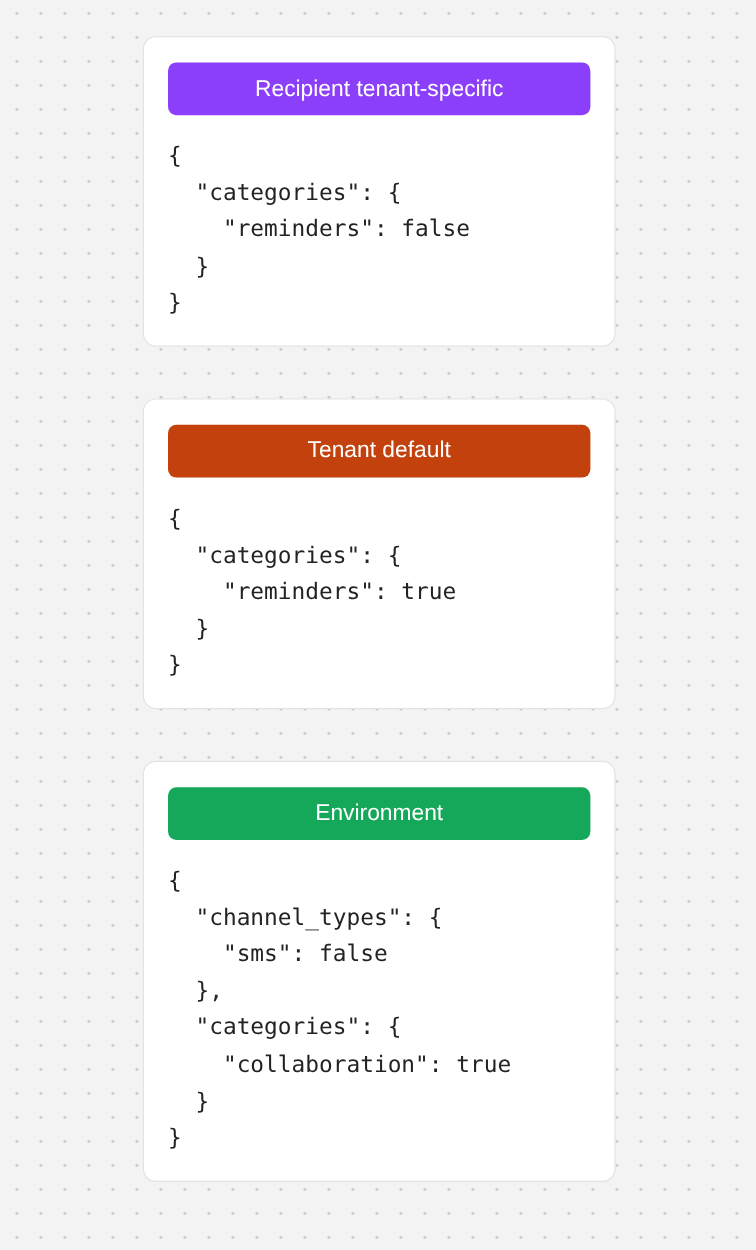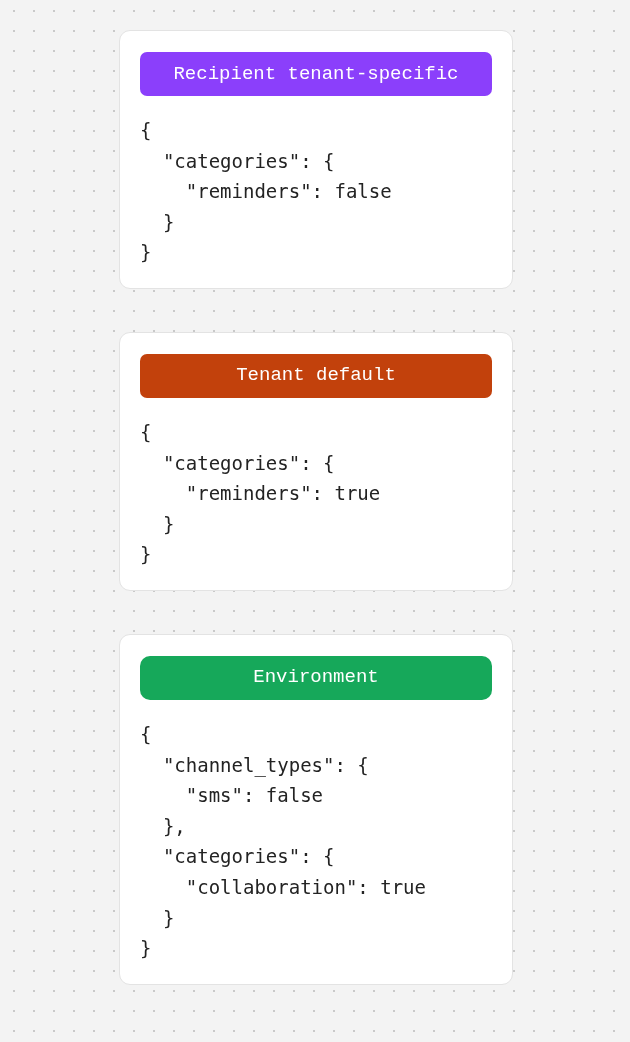--- a/index.html
+++ b/index.html
@@ -39,21 +39,21 @@
   }
 
   .card-header {
     box-sizing: border-box;
     height: 44px;
     border-radius: 7px;
     display: flex;
     align-items: center;
     justify-content: center;
     color: #ffffff;
-    font-family: Liberation Mono, monospace;
+    font-family: Liberation Sans, sans-serif;
     font-size: 19px;
     line-height: 19px;
     letter-spacing: 0px;
     white-space: nowrap;
   }
 
   .card-body {
     margin: 0;
     padding: 0;
     margin-top: 19px;
@@ -82,21 +82,21 @@
   <div class="config-card">
     <div class="card-header" style="background-color: #c2410c;">Tenant default</div>
     <pre class="card-body">{
   "categories": {
     "reminders": true
   }
 }</pre>
   </div>
 
   <div class="config-card">
-    <div class="card-header" style="background-color: rgb(22, 168, 90); border-radius: 10px;">Environment</div>
+    <div class="card-header" style="background-color: rgb(22, 168, 90);">Environment</div>
     <pre class="card-body">{
   "channel_types": {
     "sms": false
   },
   "categories": {
     "collaboration": true
   }
 }</pre>
   </div>
 

